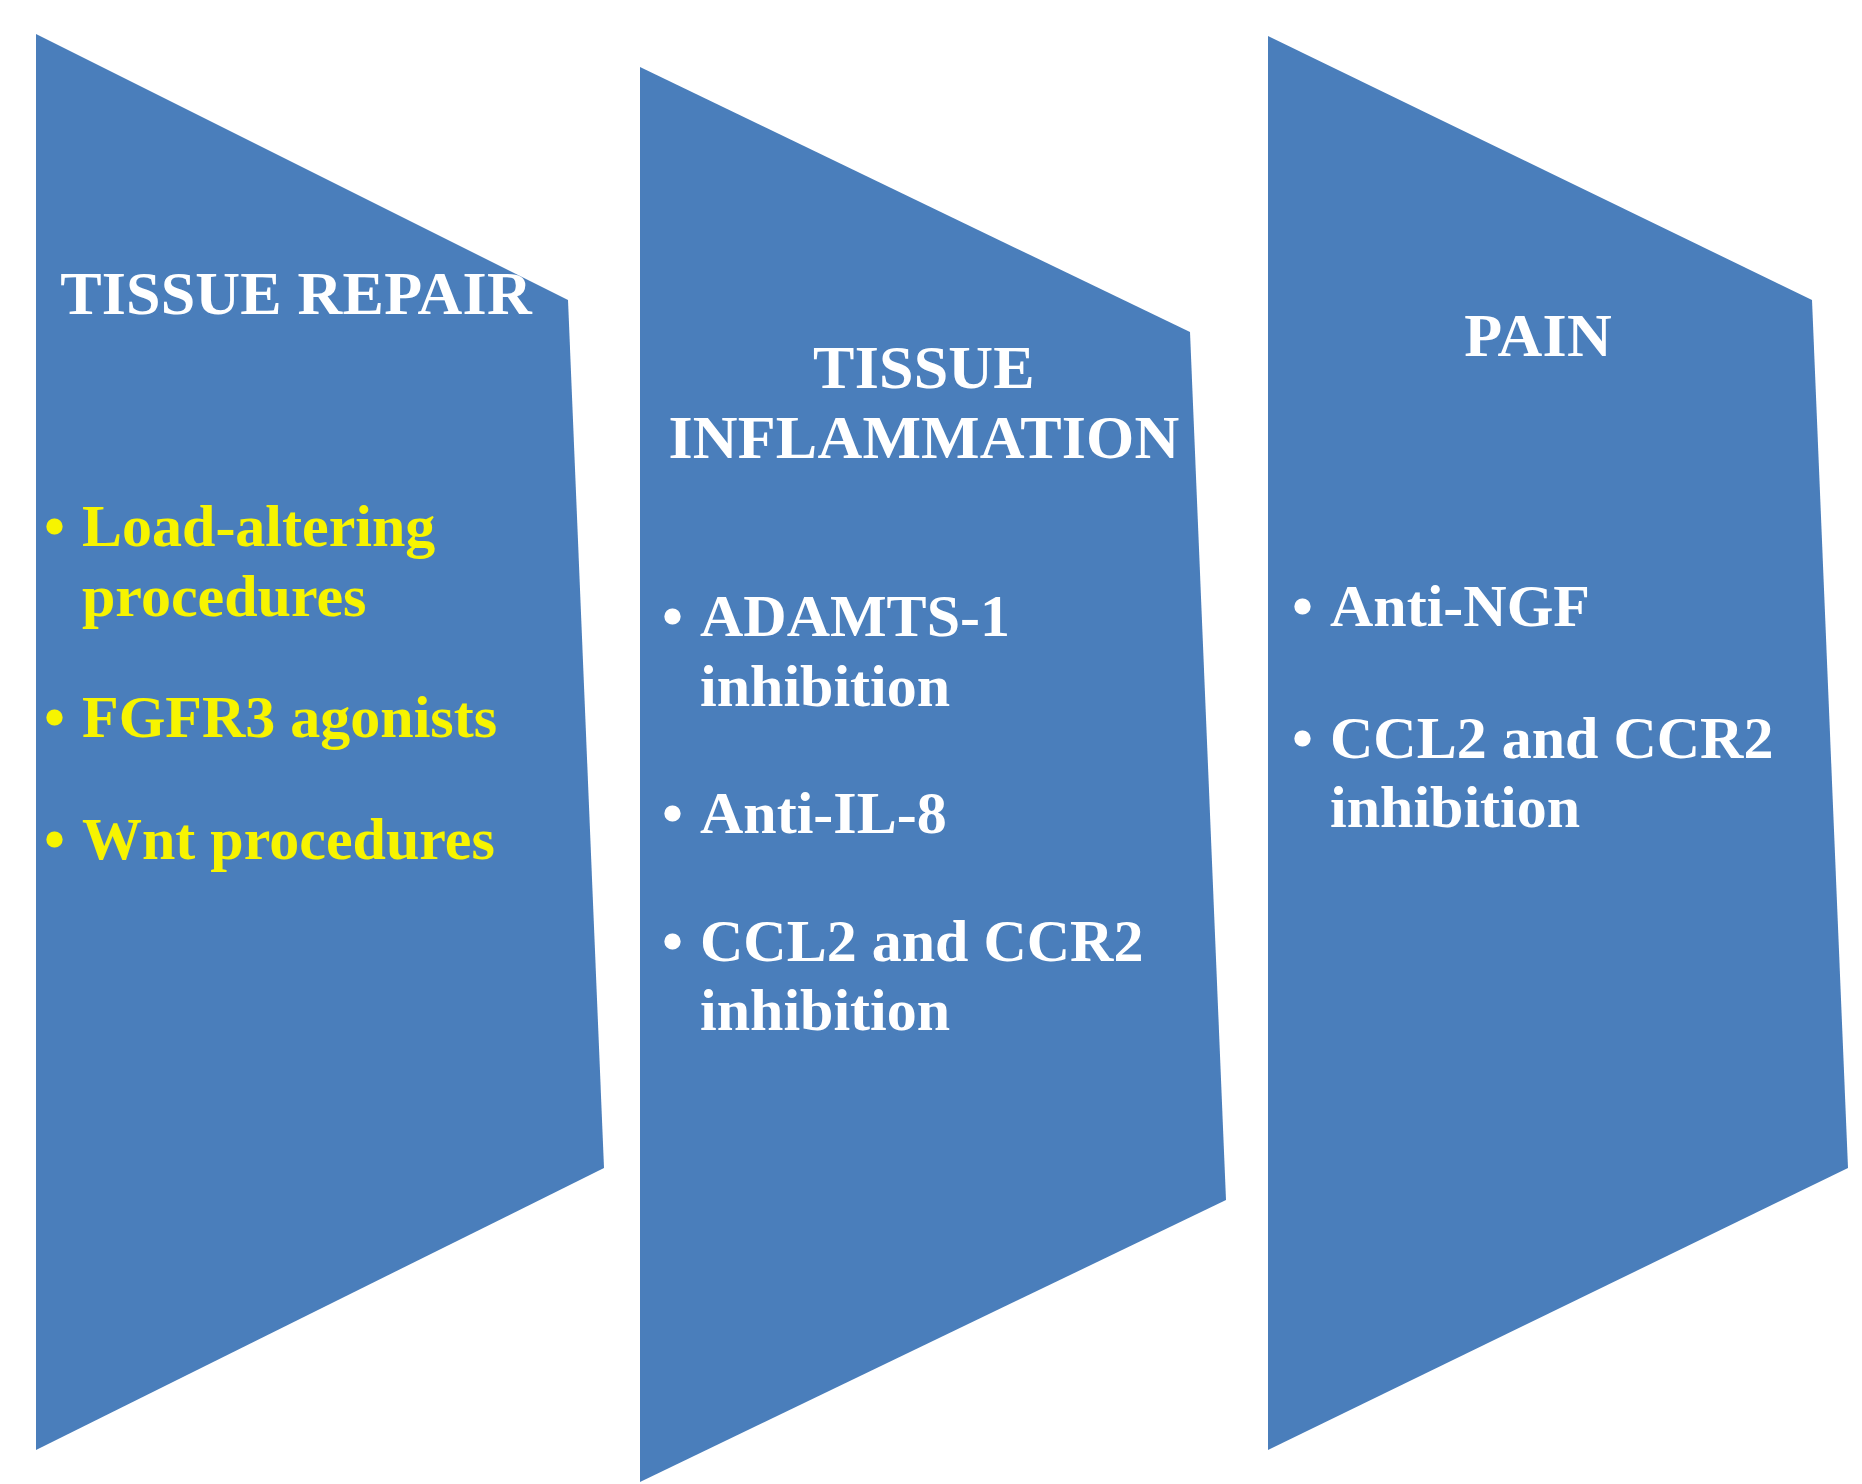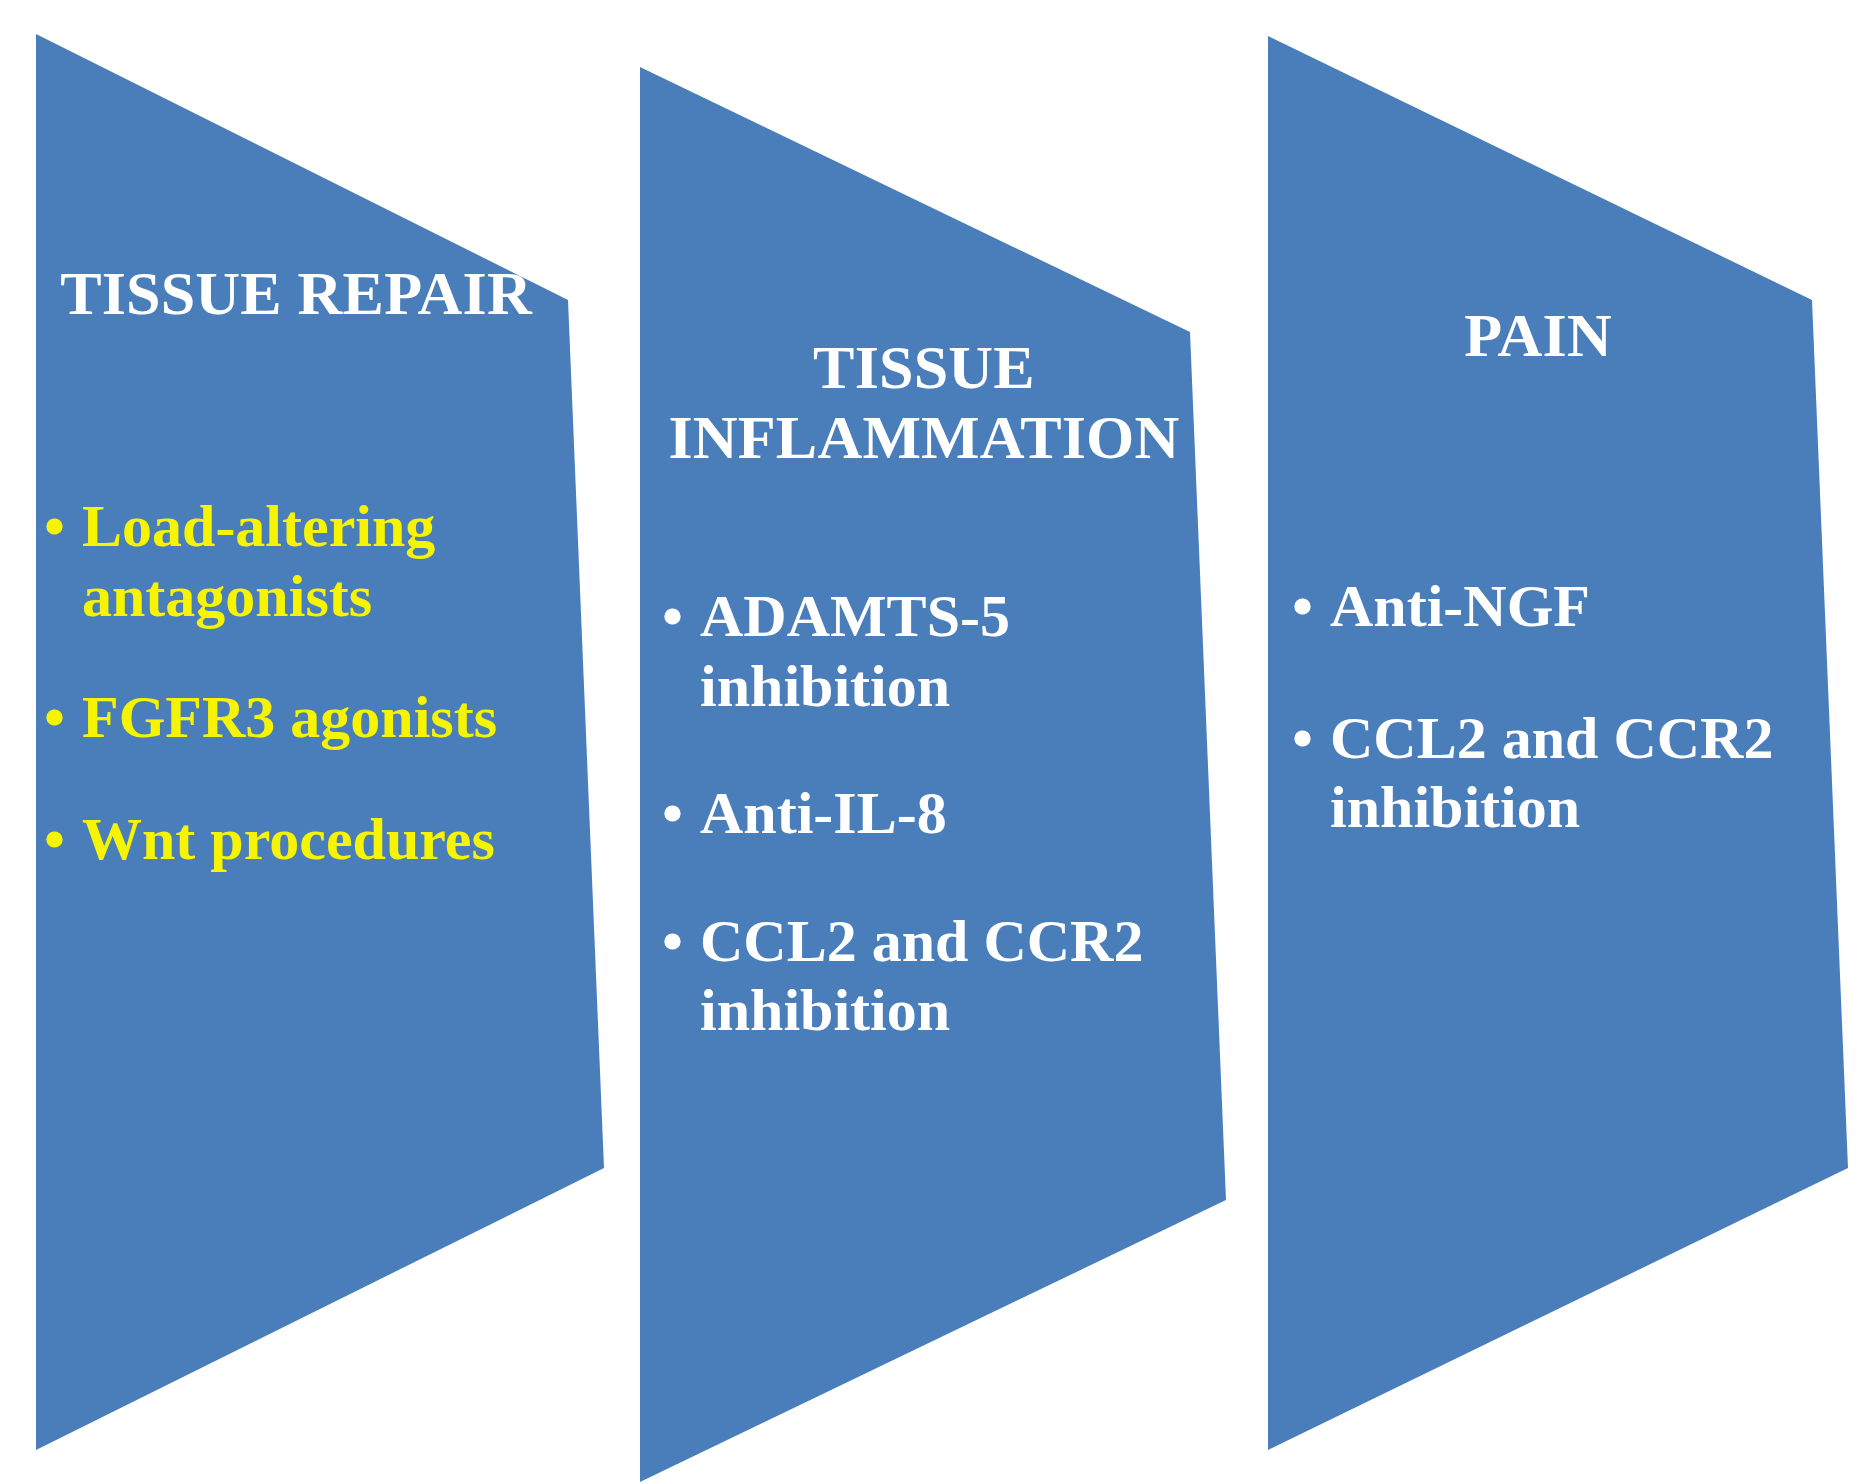--- a/index.html
+++ b/index.html
@@ -97,21 +97,21 @@
 
   <div class="panel" id="panel-tissue-repair">
     <svg class="panel-shape" viewBox="0 0 640 1484" preserveAspectRatio="none">
       <polygon points="36,34 568,300 604,1168 36,1450" fill="#4a7ebb"></polygon>
     </svg>
     <div class="panel-content">
       <div class="panel-title">TISSUE REPAIR</div>
       <ul class="bullets">
         <li class="bullet">
           <span class="bullet-dot">•</span>
-          <span class="bullet-text">Load-altering antagonists</span>
+          <span class="bullet-text">Load-altering procedures</span>
         </li>
         <li class="bullet">
           <span class="bullet-dot">•</span>
           <span class="bullet-text">FGFR3 agonists</span>
         </li>
         <li class="bullet">
           <span class="bullet-dot">•</span>
           <span class="bullet-text">Wnt procedures</span>
         </li>
       </ul>
@@ -120,21 +120,21 @@
 
   <div class="panel" id="panel-tissue-inflammation">
     <svg class="panel-shape" viewBox="0 0 660 1484" preserveAspectRatio="none">
       <polygon points="36,35 586,300 622,1168 36,1450" fill="#4a7ebb"></polygon>
     </svg>
     <div class="panel-content">
       <div class="panel-title">TISSUE INFLAMMATION</div>
       <ul class="bullets">
         <li class="bullet">
           <span class="bullet-dot">•</span>
-          <span class="bullet-text">ADAMTS-5 inhibition</span>
+          <span class="bullet-text">ADAMTS-1 inhibition</span>
         </li>
         <li class="bullet">
           <span class="bullet-dot">•</span>
           <span class="bullet-text">Anti-IL-8</span>
         </li>
         <li class="bullet">
           <span class="bullet-dot">•</span>
           <span class="bullet-text">CCL2 and CCR2 inhibition</span>
         </li>
       </ul>

